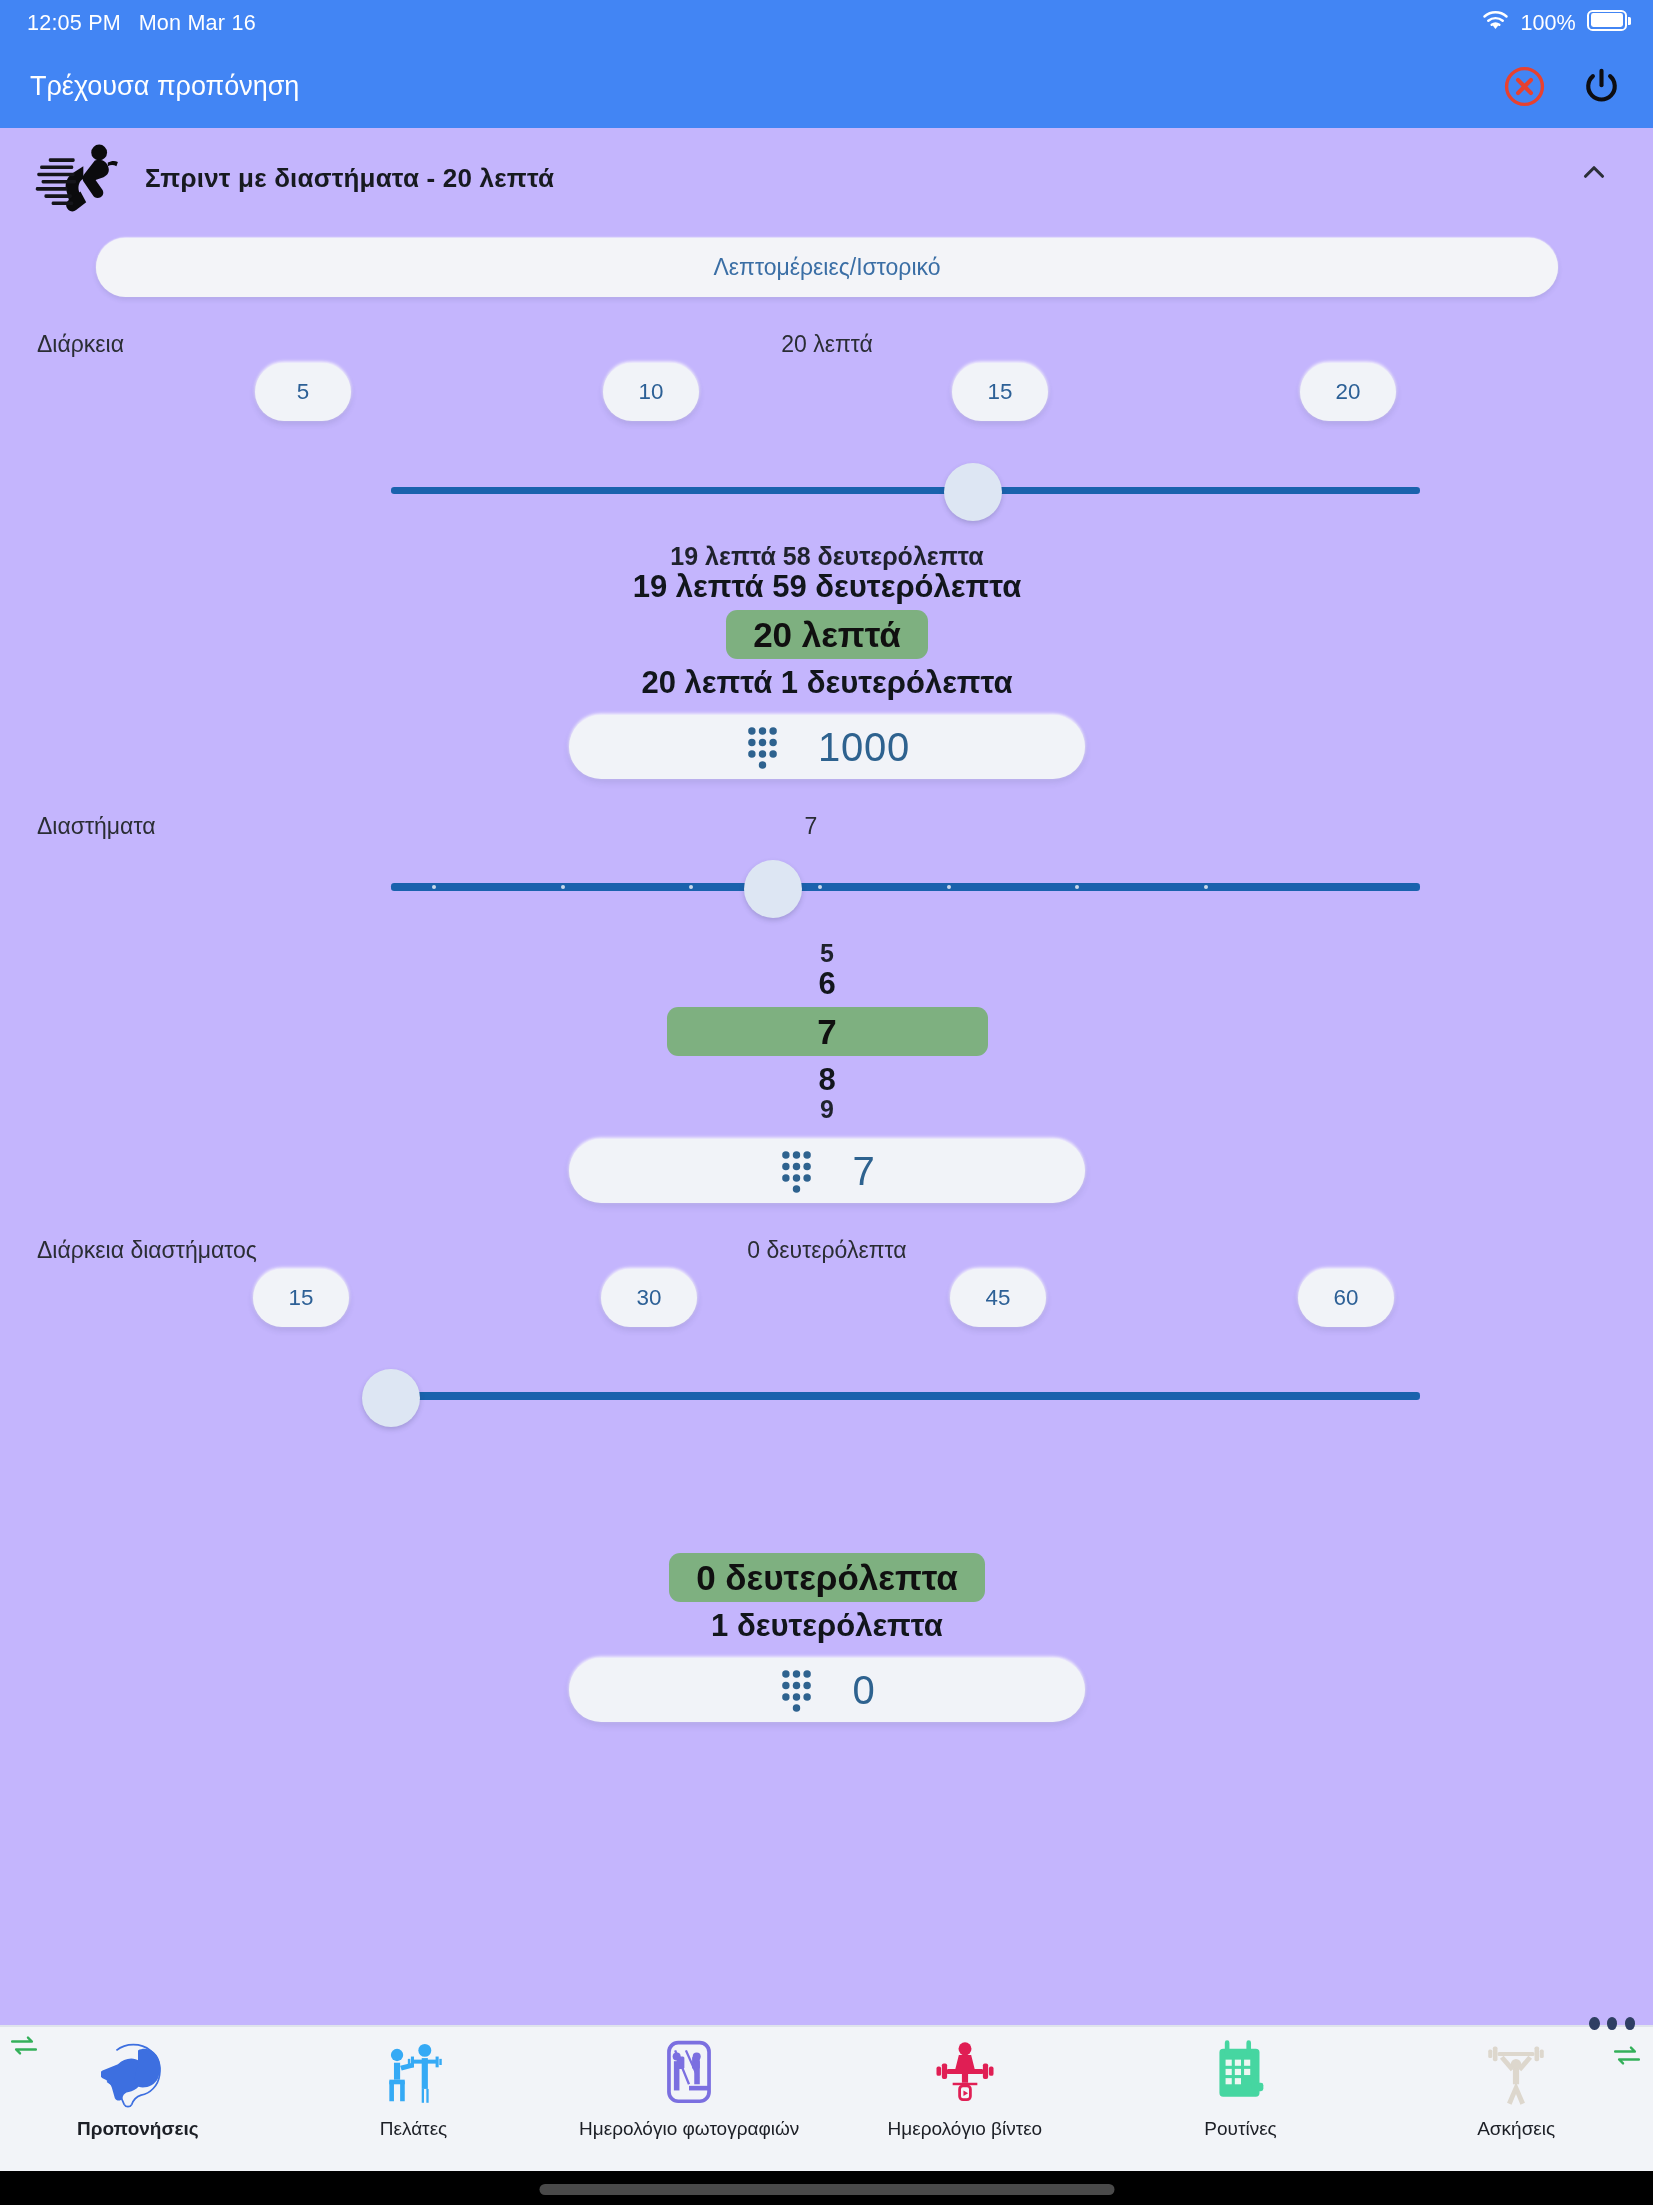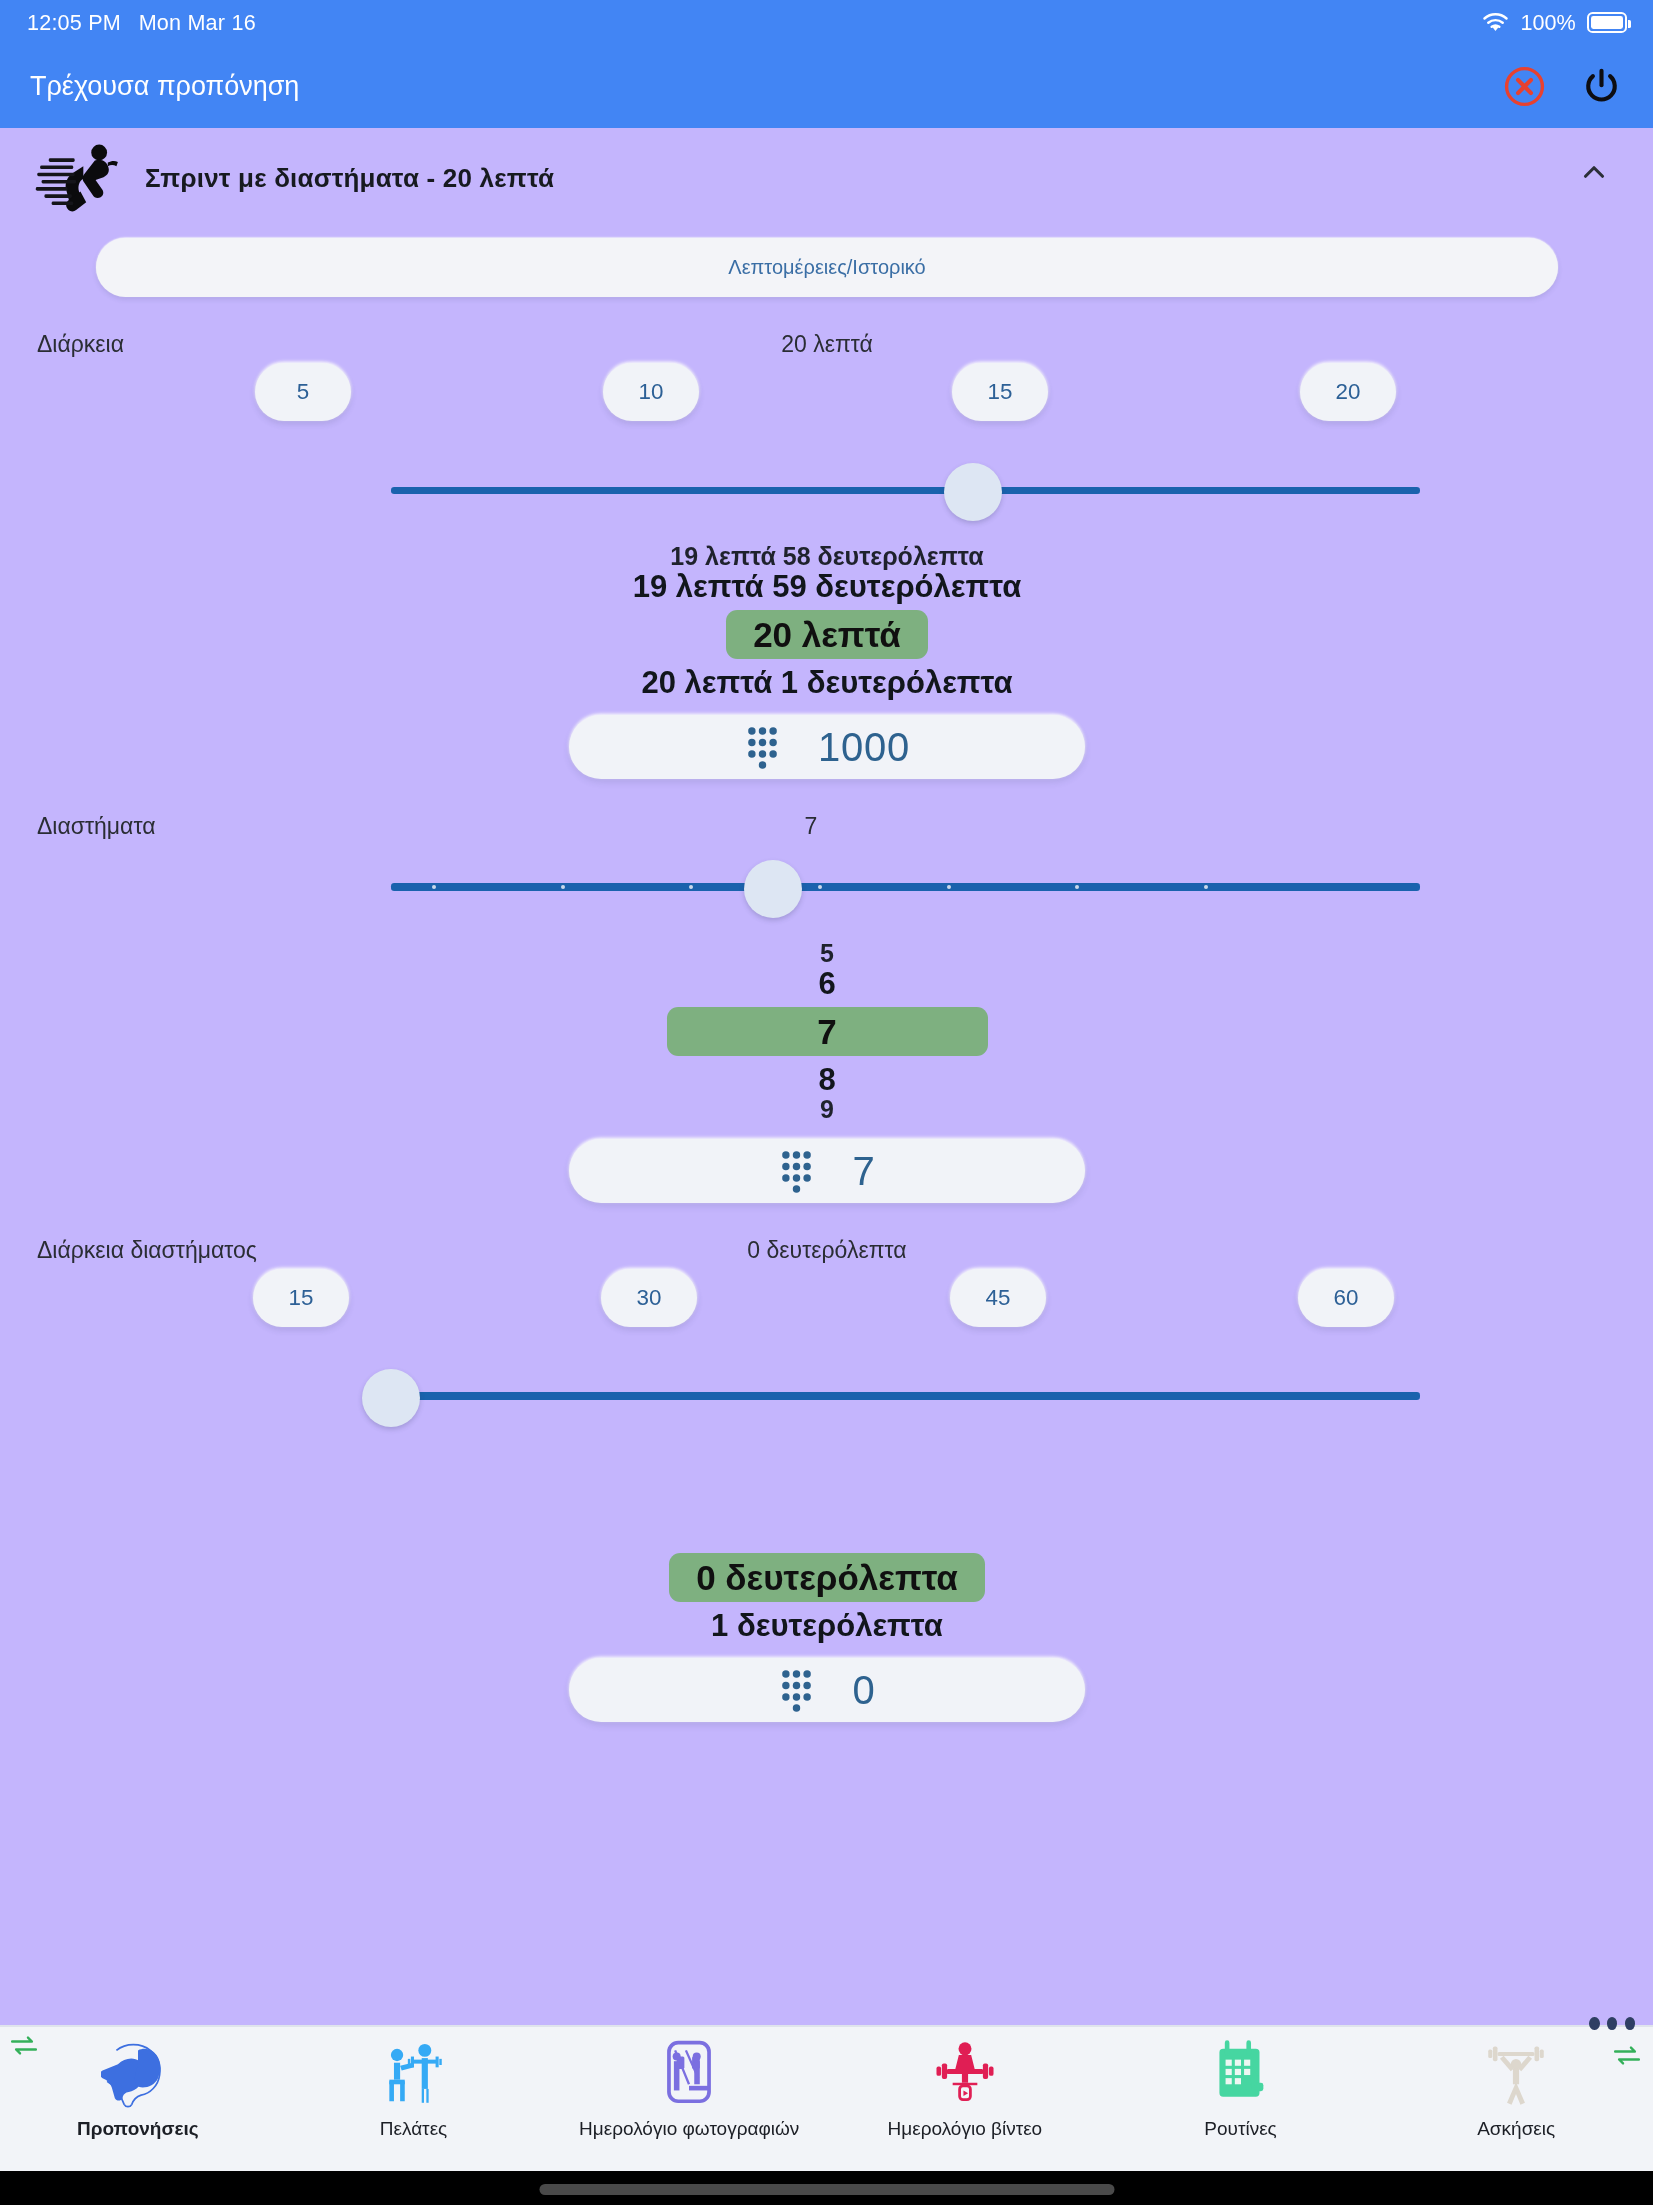--- a/index.html
+++ b/index.html
@@ -13,21 +13,21 @@
 
   
   .statusbar {
     position: absolute; top: 0; left: 0; width: 1654px; height: 45px;
     background: #4285f4; color: #fff;
     display: flex; align-items: center; justify-content: space-between;
     padding: 0 27px;
     font-size: 21.6px;
   }
   .sb-left { display: flex; align-items: center; gap: 17.6px; letter-spacing: 0.2px; }
-  .sb-right { display: flex; align-items: center; gap: 11.2px; }
+  .sb-right { display: flex; gap: 11.2px; }
   .wifi-icon { width: 27px; height: 21px; display:block; }
   .battery {
     width: 40px; height: 21px; border: 2.4px solid #fff; border-radius: 5.6px;
     position: relative; display: inline-block;
   }
   .battery::after {
     content: ""; position: absolute; right: -6.4px; top: 5.6px;
     width: 3.2px; height: 8px; background: #fff; border-radius: 0 1.6px 1.6px 0;
   }
   .battery i { position: absolute; left: 1.6px; top: 1.6px; bottom: 1.6px; right: 1.6px; background: #fff; border-radius: 2.4px; display: block; }
@@ -55,21 +55,21 @@
   }
   .runner-icon { width: 90px; height: 72px; flex: none; }
   .workout-title { font-size: 26px; font-weight: 700; color: #171a20; letter-spacing: 0.2px; }
   .collapse-chevron { position: absolute; right: 43px; top: 27px; }
 
   .details-btn {
     margin: 14.4px 96px 0 96px; height: 59px;
     background: #f3f4f8; border-radius: 32px;
     box-shadow: 0 2.4px 5.6px rgba(50,60,90,.13), 0 -0.8px 1.6px rgba(255,255,255,.9);
     display: flex; align-items: center; justify-content: center;
-    color: #3a6ea5; font-size: 20px; cursor: pointer;
+    color: #3a6ea5; font-size: 23px; cursor: pointer;
   }
 
   .row-label {
     display: flex; align-items: baseline;
     padding: 34px 0 0 0; position: relative; height: 58px;
   }
   .row-label .lbl { position: absolute; left: 37px; font-size: 23px; color: #2a2d34; }
   .row-label .val { position: absolute; left: 0; right: 0; text-align: center; font-size: 23px; color: #2a2d34; }
   .row-label.val-left-20 .val { transform: translateX(-16px); }
 

